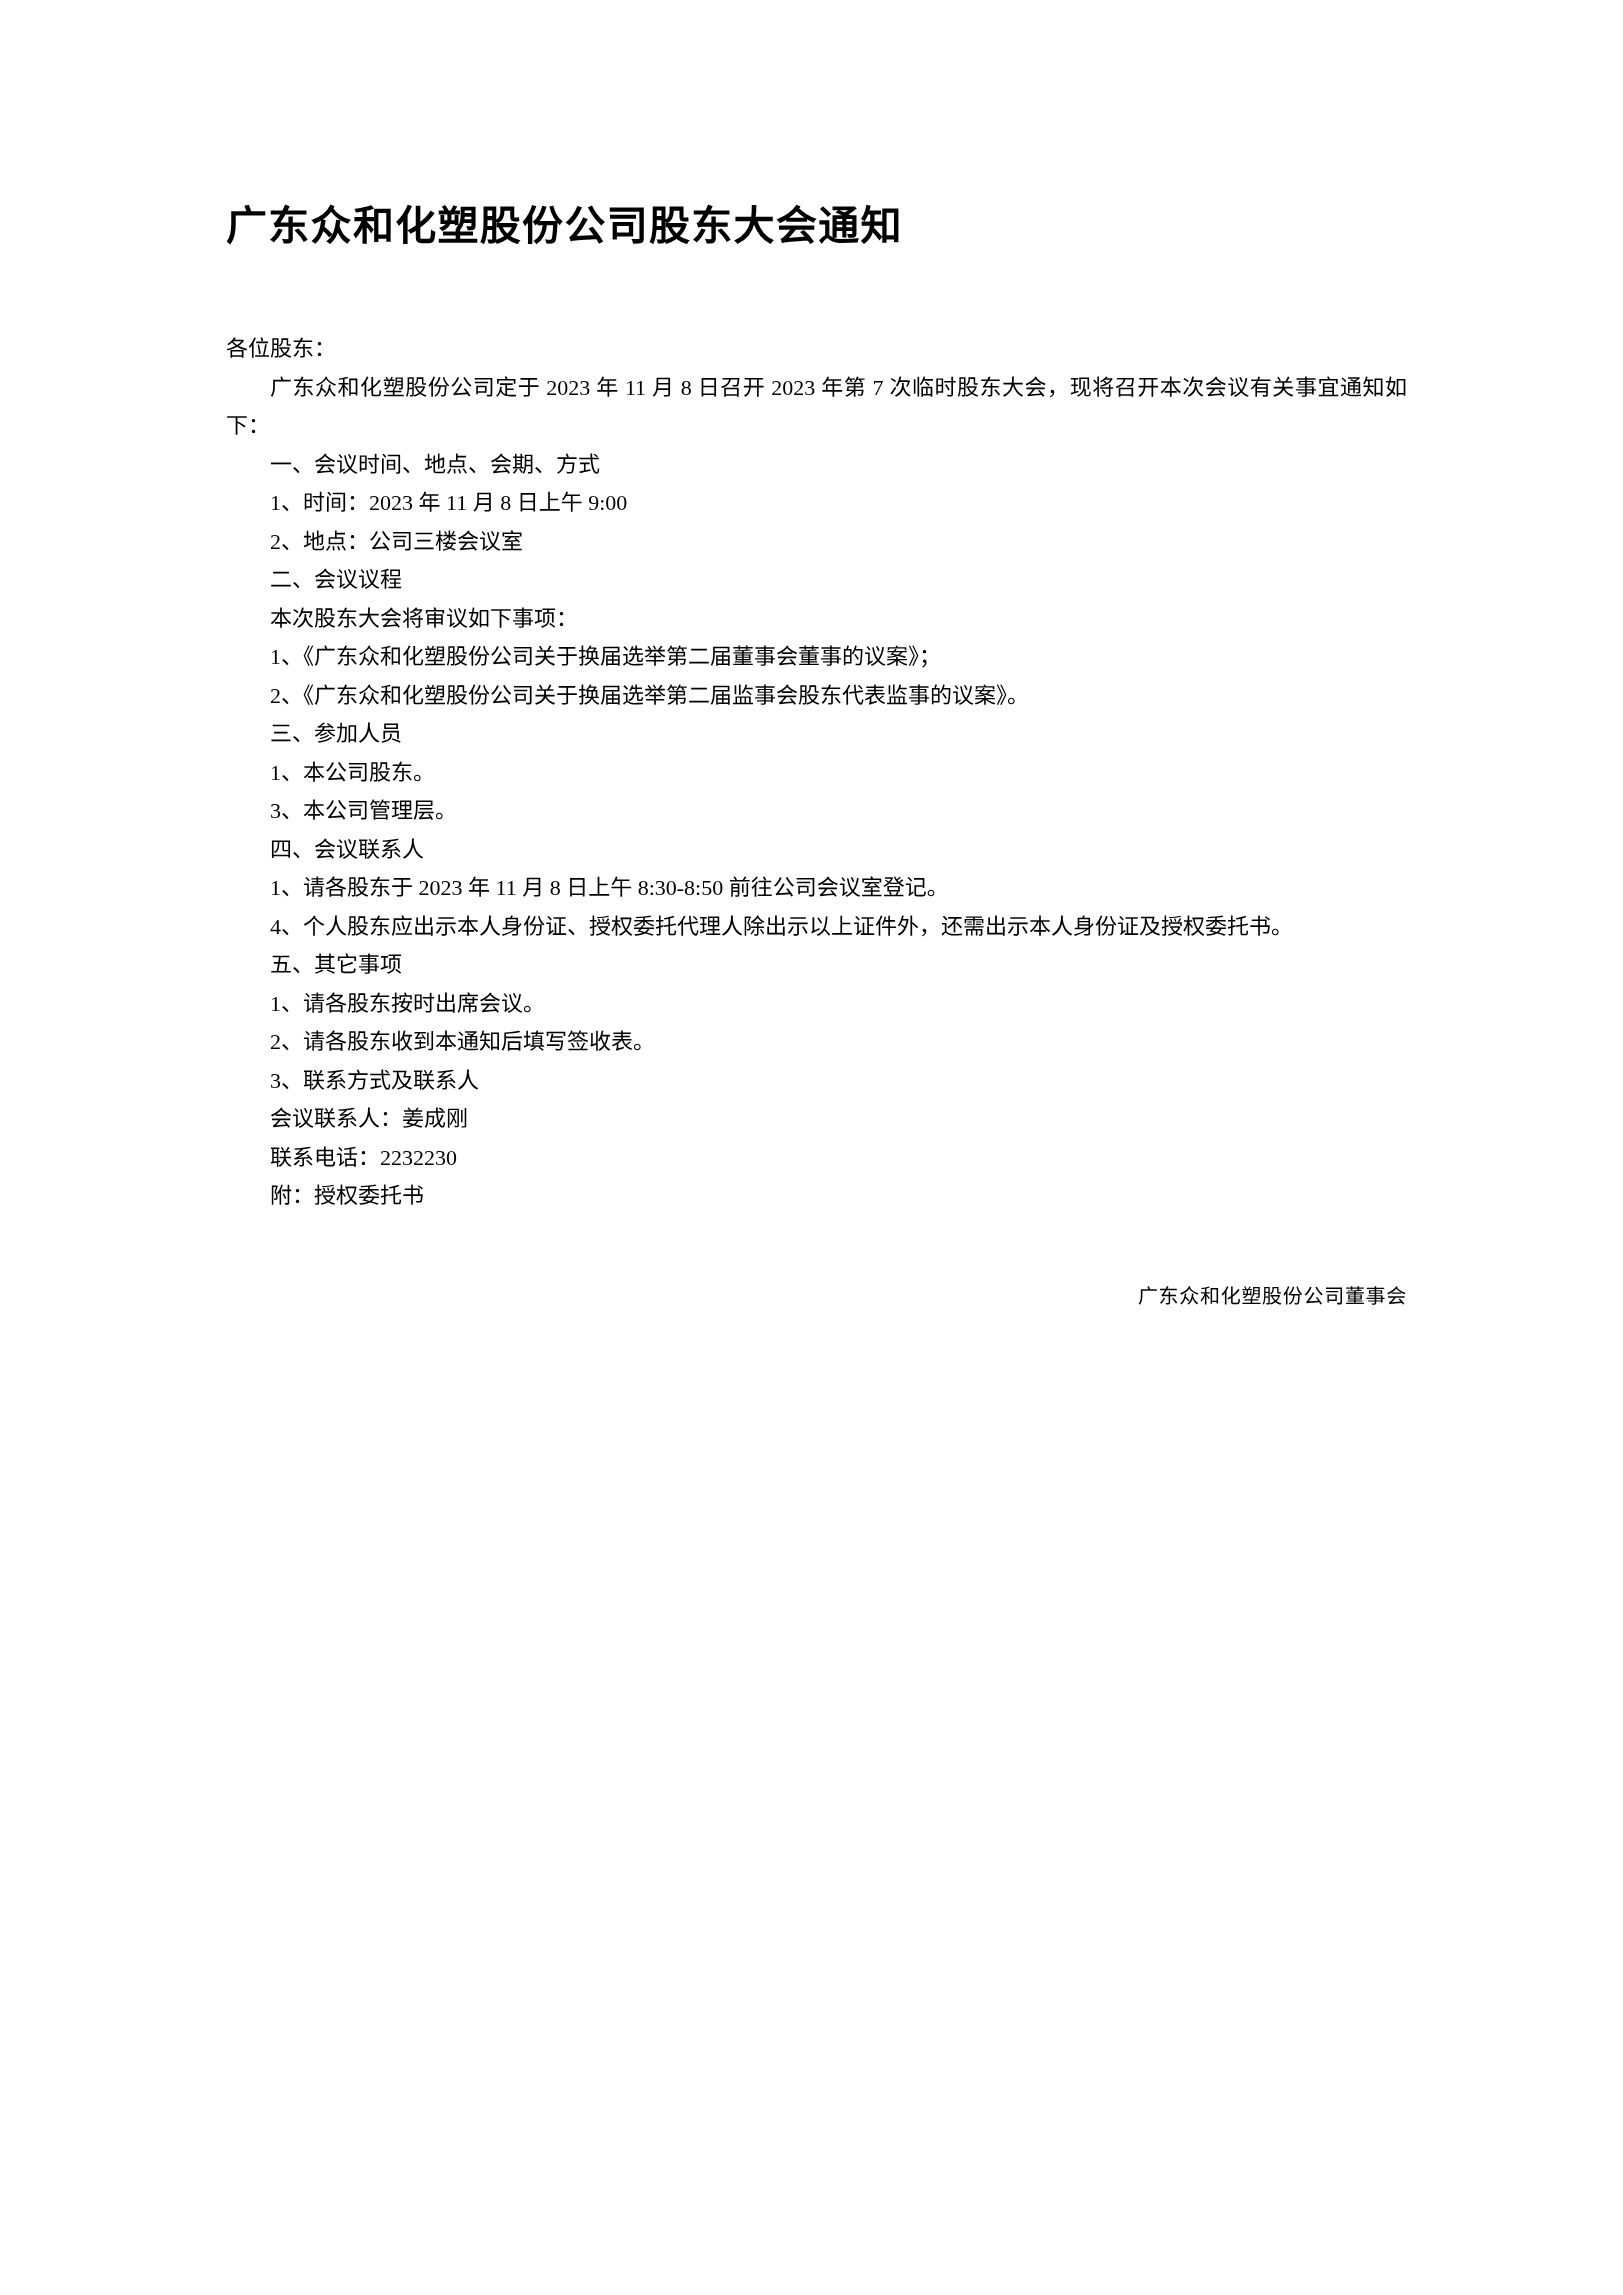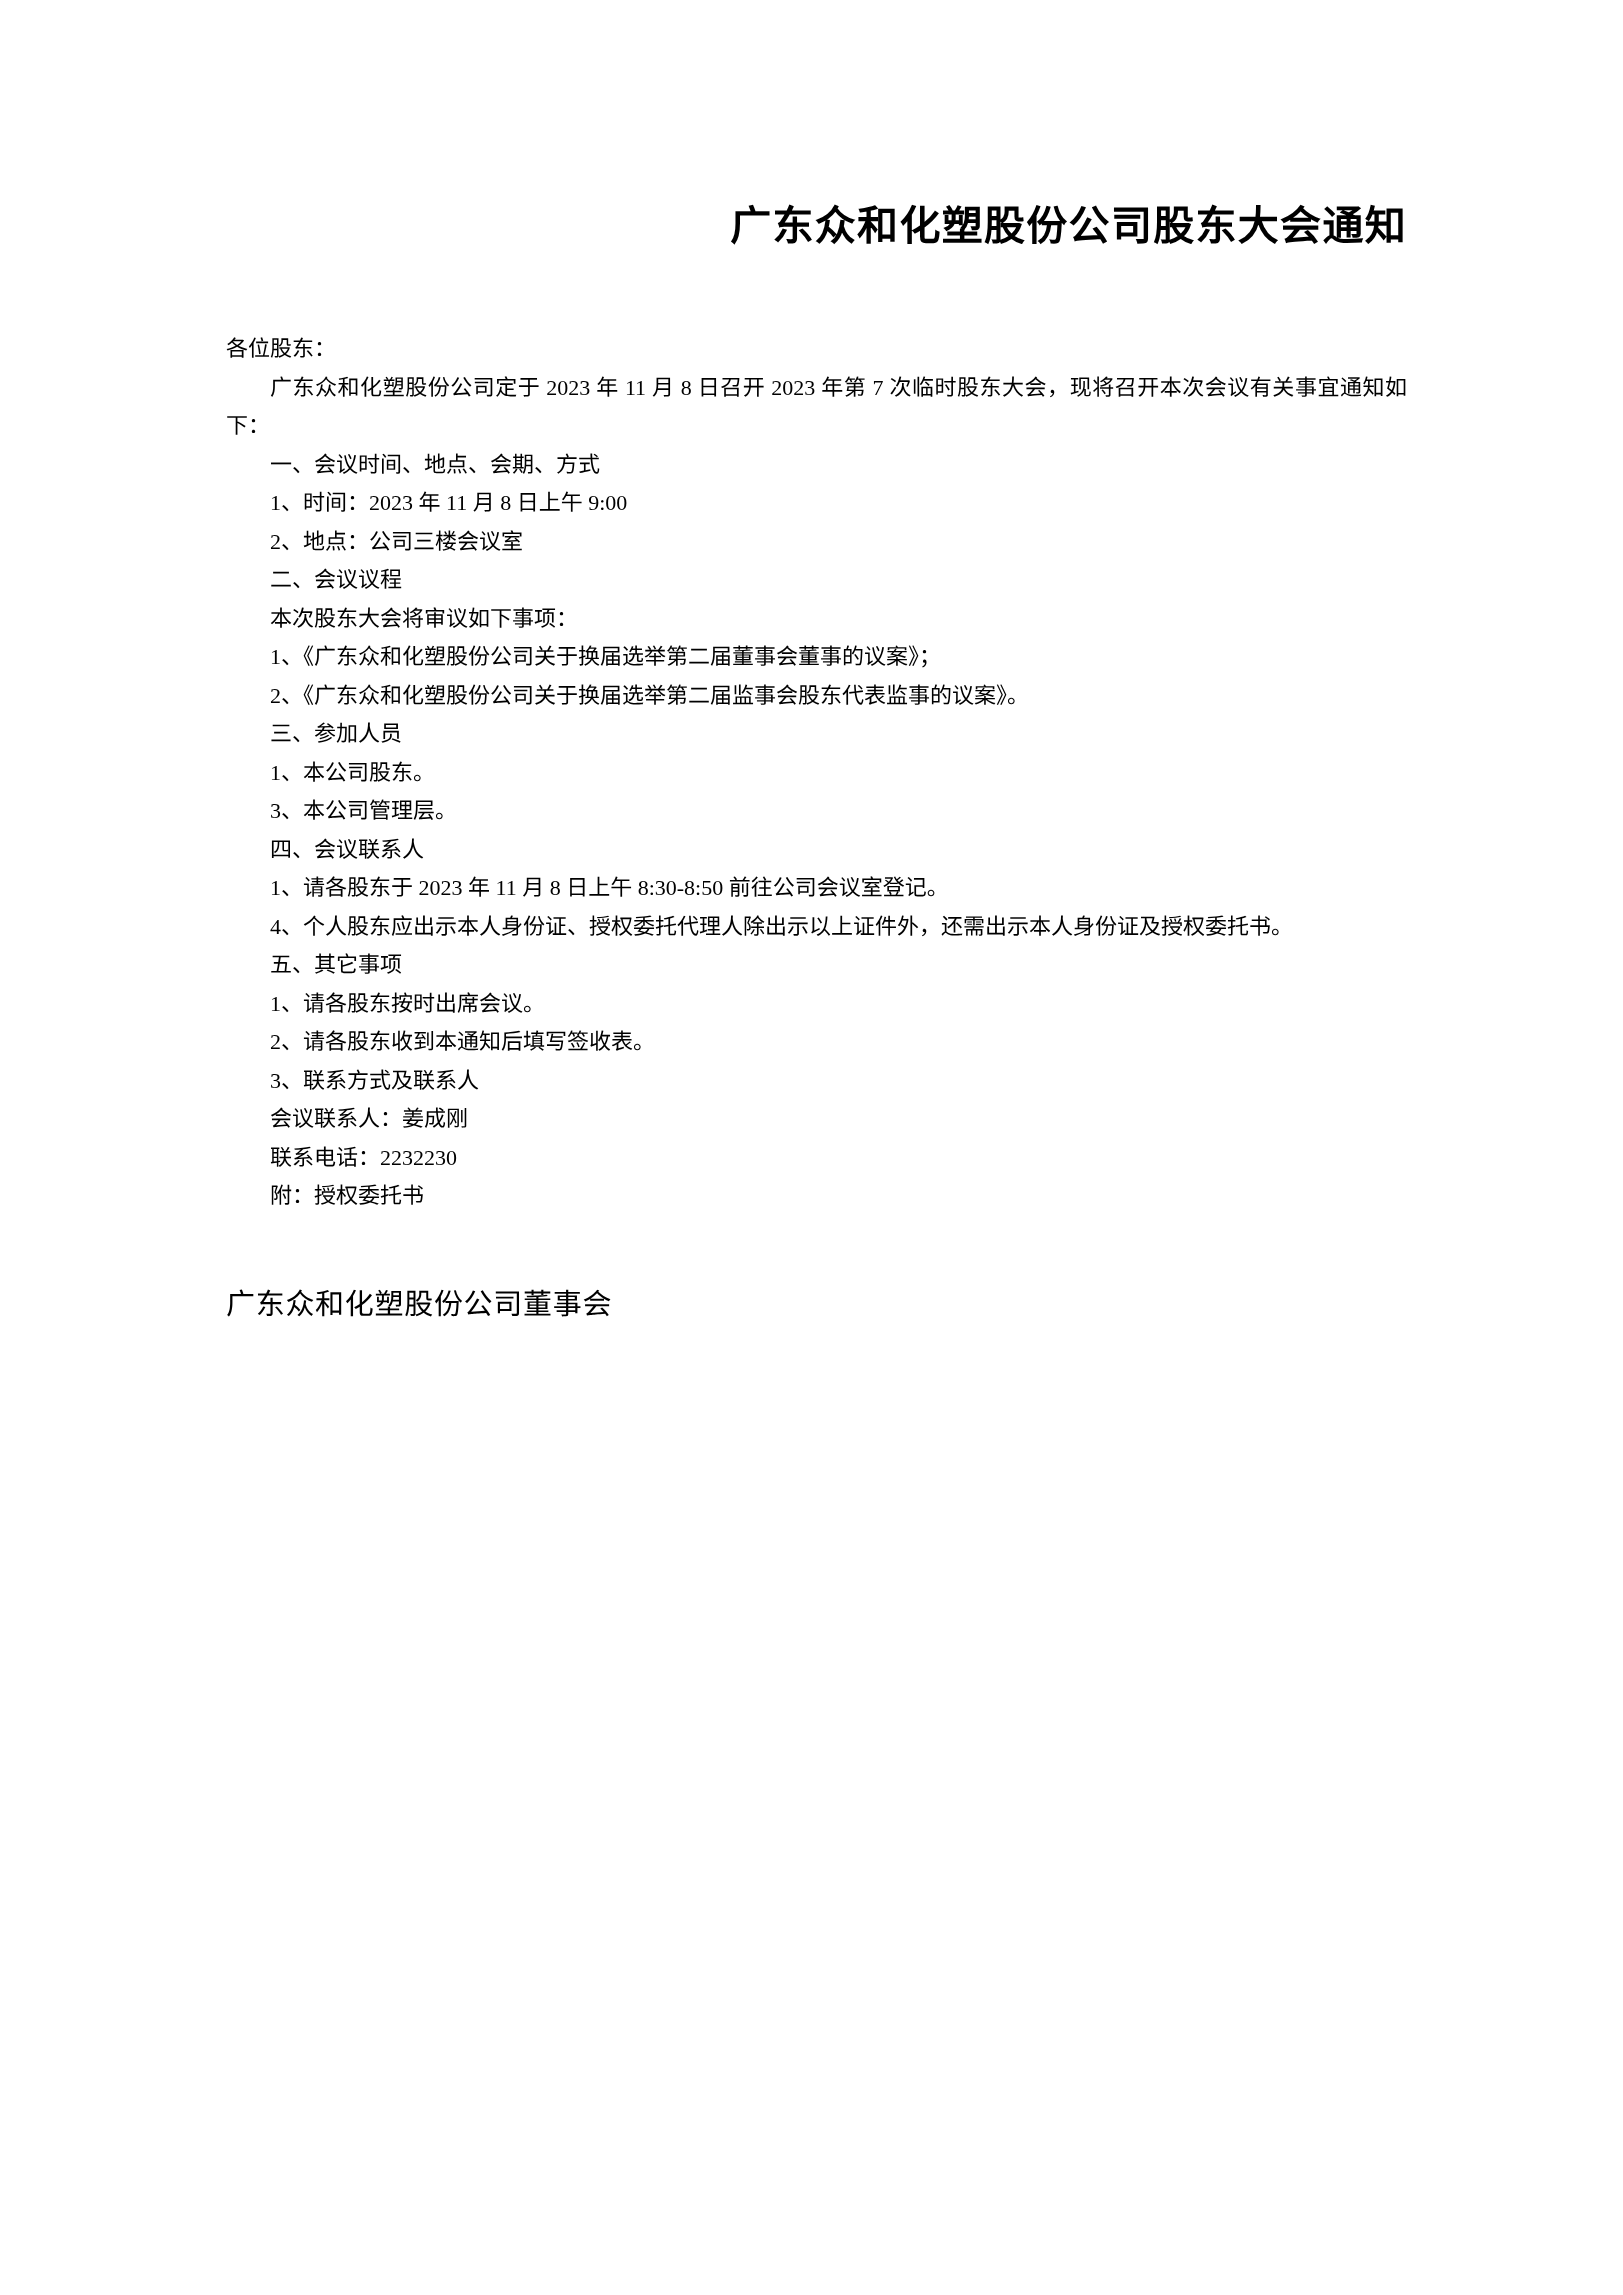--- a/index.html
+++ b/index.html
@@ -15,21 +15,21 @@
     -webkit-font-smoothing: antialiased;
   }
   .page {
     box-sizing: border-box;
     width: 1623px;
     height: 2295px;
     padding: 164px 216px 131px 226px;
     position: relative;
   }
   .doc-title {
-    text-align: right;
+    text-align: left;
     font-size: 41px;
     font-weight: bold;
     letter-spacing: 1.3px;
     margin: 36px 0 0 0;
     line-height: 1.3;
   }
   .body-block {
     margin-top: 77px;
     font-size: 22px;
     line-height: 1.75;
@@ -50,23 +50,23 @@
   }
   .line-indent-extra {
     text-indent: 2.6em;
   }
   .hang {
     text-indent: 2em;
     text-align: justify;
   }
   .signature-block {
     margin-top: 63px;
-    font-size: 29px;
+    font-size: 20px;
     line-height: 1.75;
-    text-align: left;
+    text-align: right;
   }
   .signature-line {
     letter-spacing: 0.7px;
   }
 </style>
 </head>
 <body>
 
 <div class="page">
 

